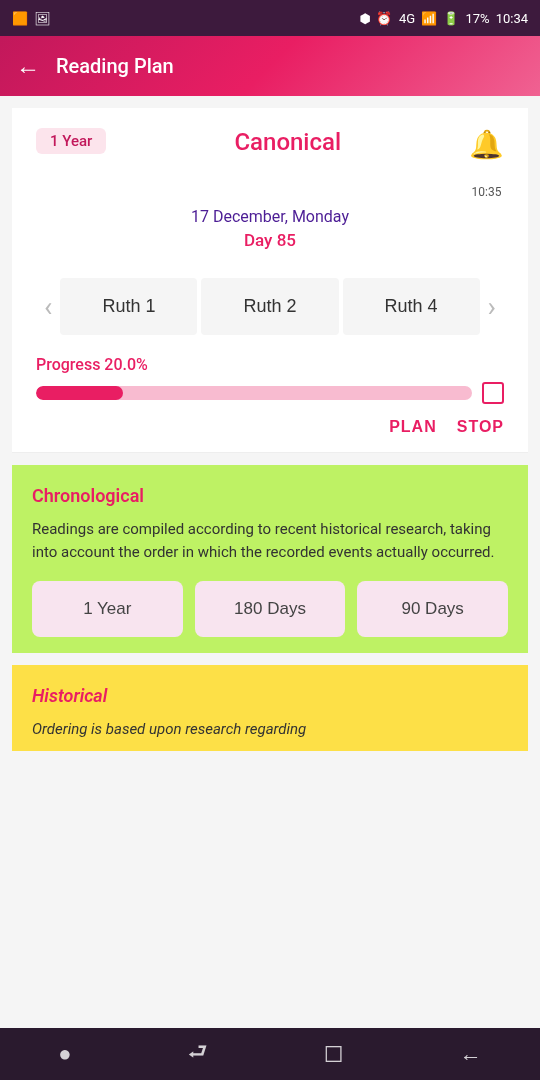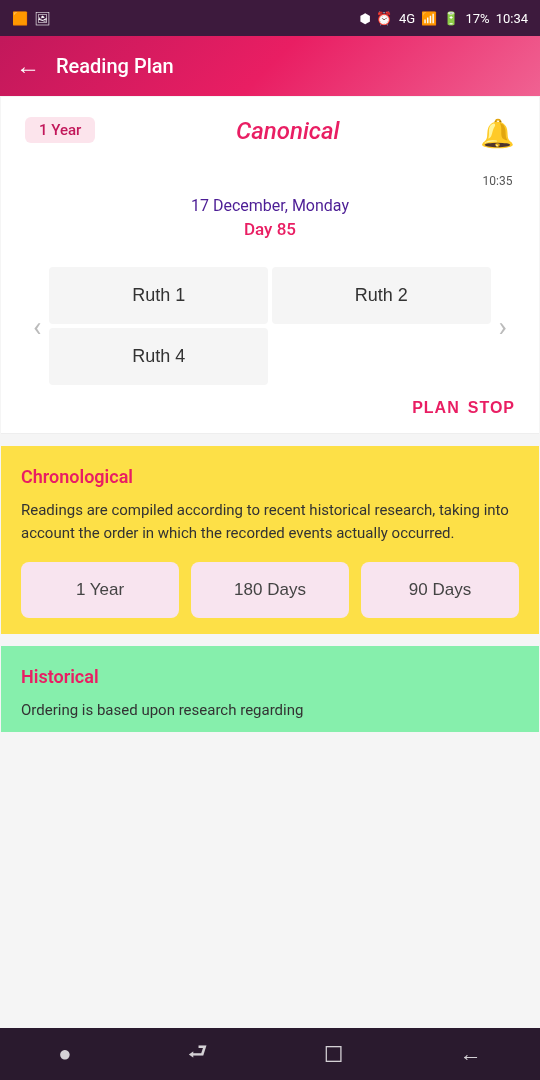--- a/index.html
+++ b/index.html
@@ -42,21 +42,21 @@
     }
     .app-bar-title {
       color: white;
       font-size: 20px;
       font-weight: 500;
       text-align: right;
     }
 
     
     .content {
-      padding: 1px;
+      padding: 12px;
     }
 
     
     .canonical-card {
       background: white;
       margin: 0;
       padding: 20px 24px 16px;
       border-bottom: 1px solid #eee;
     }
 
@@ -75,21 +75,20 @@
       font-size: 15px;
       font-weight: 500;
     }
 
     .canonical-title {
       color: #e91e63;
       font-size: 24px;
       font-weight: 500;
       text-align: center;
       flex: 1;
-      font-style: italic;
     }
 
     .bell-container {
       display: flex;
       flex-direction: column;
       align-items: center;
       color: #e91e63;
     }
     .bell-icon {
       font-size: 28px;
@@ -123,21 +122,21 @@
     }
     .nav-arrow {
       color: #bbb;
       font-size: 28px;
       padding: 0 8px;
       cursor: pointer;
       user-select: none;
     }
     .chapters-grid {
       display: grid;
-      grid-template-columns: 1fr 1fr;
+      grid-template-columns: 1fr 1fr 1fr;
       gap: 4px;
       flex: 1;
     }
     .chapter-btn {
       background: #f5f5f5;
       border: none;
       border-radius: 4px;
       padding: 18px 12px;
       font-size: 18px;
       color: #333;
@@ -178,36 +177,36 @@
       border: 2px solid #e91e63;
       border-radius: 3px;
       background: white;
       cursor: pointer;
     }
 
     
     .actions-row {
       display: flex;
       justify-content: flex-end;
-      gap: 8px;
+      gap: 20px;
       margin-top: 14px;
     }
     .action-btn {
       color: #e91e63;
       font-size: 16px;
       font-weight: 700;
       letter-spacing: 1px;
       background: none;
       border: none;
       cursor: pointer;
     }
 
     
     .section-card {
-      background: #fde047;
+      background: #bef264;
       margin: 12px 0 0;
       padding: 20px 20px 16px;
     }
     .section-title {
       color: #e91e63;
       font-size: 18px;
       font-weight: 600;
       margin-bottom: 12px;
     }
     .section-desc {
@@ -228,23 +227,24 @@
       border-radius: 8px;
       padding: 18px 8px;
       font-size: 17px;
       color: #444;
       text-align: center;
       cursor: pointer;
     }
 
     
     .historical-card {
-      background: #86efac;
+      background: #fde047;
       margin: 12px 0 0;
       padding: 20px 20px 10px;
+      font-style: italic;
     }
     .historical-title {
       color: #e91e63;
       font-size: 18px;
       font-weight: 600;
       margin-bottom: 12px;
     }
     .historical-desc {
       color: #333;
       font-size: 15px;
@@ -312,20 +312,29 @@
     <div class="chapters-container">
       <span class="nav-arrow">‹</span>
       <div class="chapters-grid">
         <button class="chapter-btn">Ruth 1</button>
         <button class="chapter-btn">Ruth 2</button>
         <button class="chapter-btn">Ruth 4</button>
       </div>
       <span class="nav-arrow">›</span>
     </div>
 
+    <div class="progress-section">
+      <div class="progress-label">Progress 20.0%</div>
+      <div class="progress-row">
+        <div class="progress-bar-bg">
+          <div class="progress-bar-fill" style="width: 20%"></div>
+        </div>
+        <div class="progress-checkbox"></div>
+      </div>
+    </div>
 
     <div class="actions-row">
       <button class="action-btn">PLAN</button>
       <button class="action-btn">STOP</button>
     </div>
   </div>
 
   <div class="section-card">
     <div class="section-title">Chronological</div>
     <div class="section-desc">Readings are compiled according to recent historical research, taking into account the order in which the recorded events actually occurred.</div>

